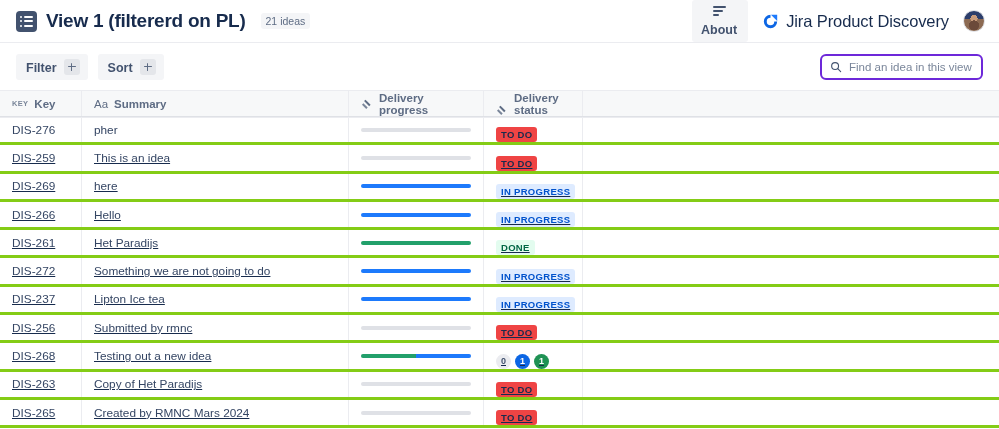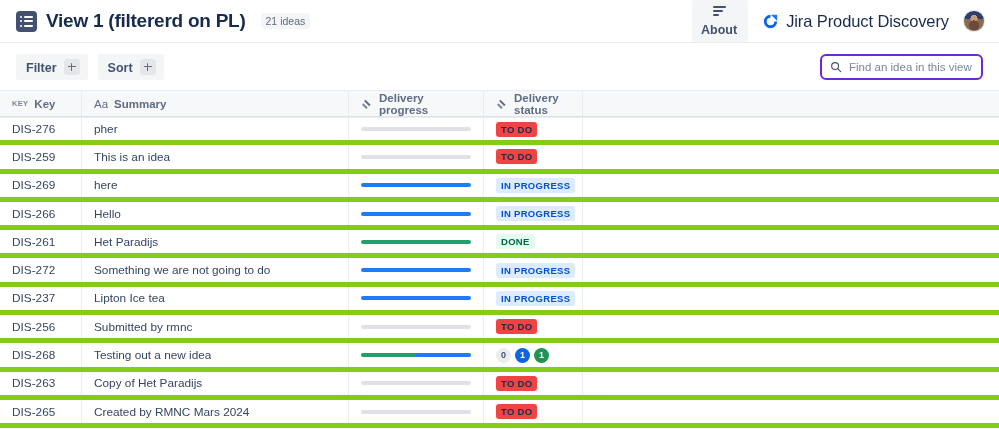--- a/index.html
+++ b/index.html
@@ -142,39 +142,39 @@
     font-family: "Liberation Sans", sans-serif;
     width: 100%;
   }
   .search-input::placeholder { color: #7A869A; }
 
   
   .table { width: 999px; }
   .row {
     display: flex;
     border-top: 1px solid #EBECF0;
-    border-bottom: 5px solid #84cc16;
-  }
-  .row + .row { border-top: none; }
+    border-bottom: 3px solid #84cc16;
+  }
+  .row + .row { border-top: none; text-decoration: underline; }
   .thead {
     background: #F7F8F9;
     height: 27px;
     border-top: 1px solid #EBECF0;
     border-bottom: 1px solid #DFE1E6;
   }
   .cell {
     display: flex; align-items: center;
     border-right: 1px solid #EBECF0;
     padding: 0 12px;
     overflow: hidden;
   }
   .c-key { width: 82px; }
   .c-sum { width: 267px; }
   .c-prog { width: 135px; }
-  .c-stat { width: 99px; }
+  .c-stat { width: 99px; align-items: flex-end; }
   .c-extra { flex: 1; border-right: none; }
 
   .thead .cell {
     font-size: 11.5px;
     font-weight: bold;
     color: #5E6C84;
     gap: 6px;
   }
   .hdr-key-icon {
     font-size: 7.5px; font-weight: bold; color: #7A869A; letter-spacing: 0.3px;

